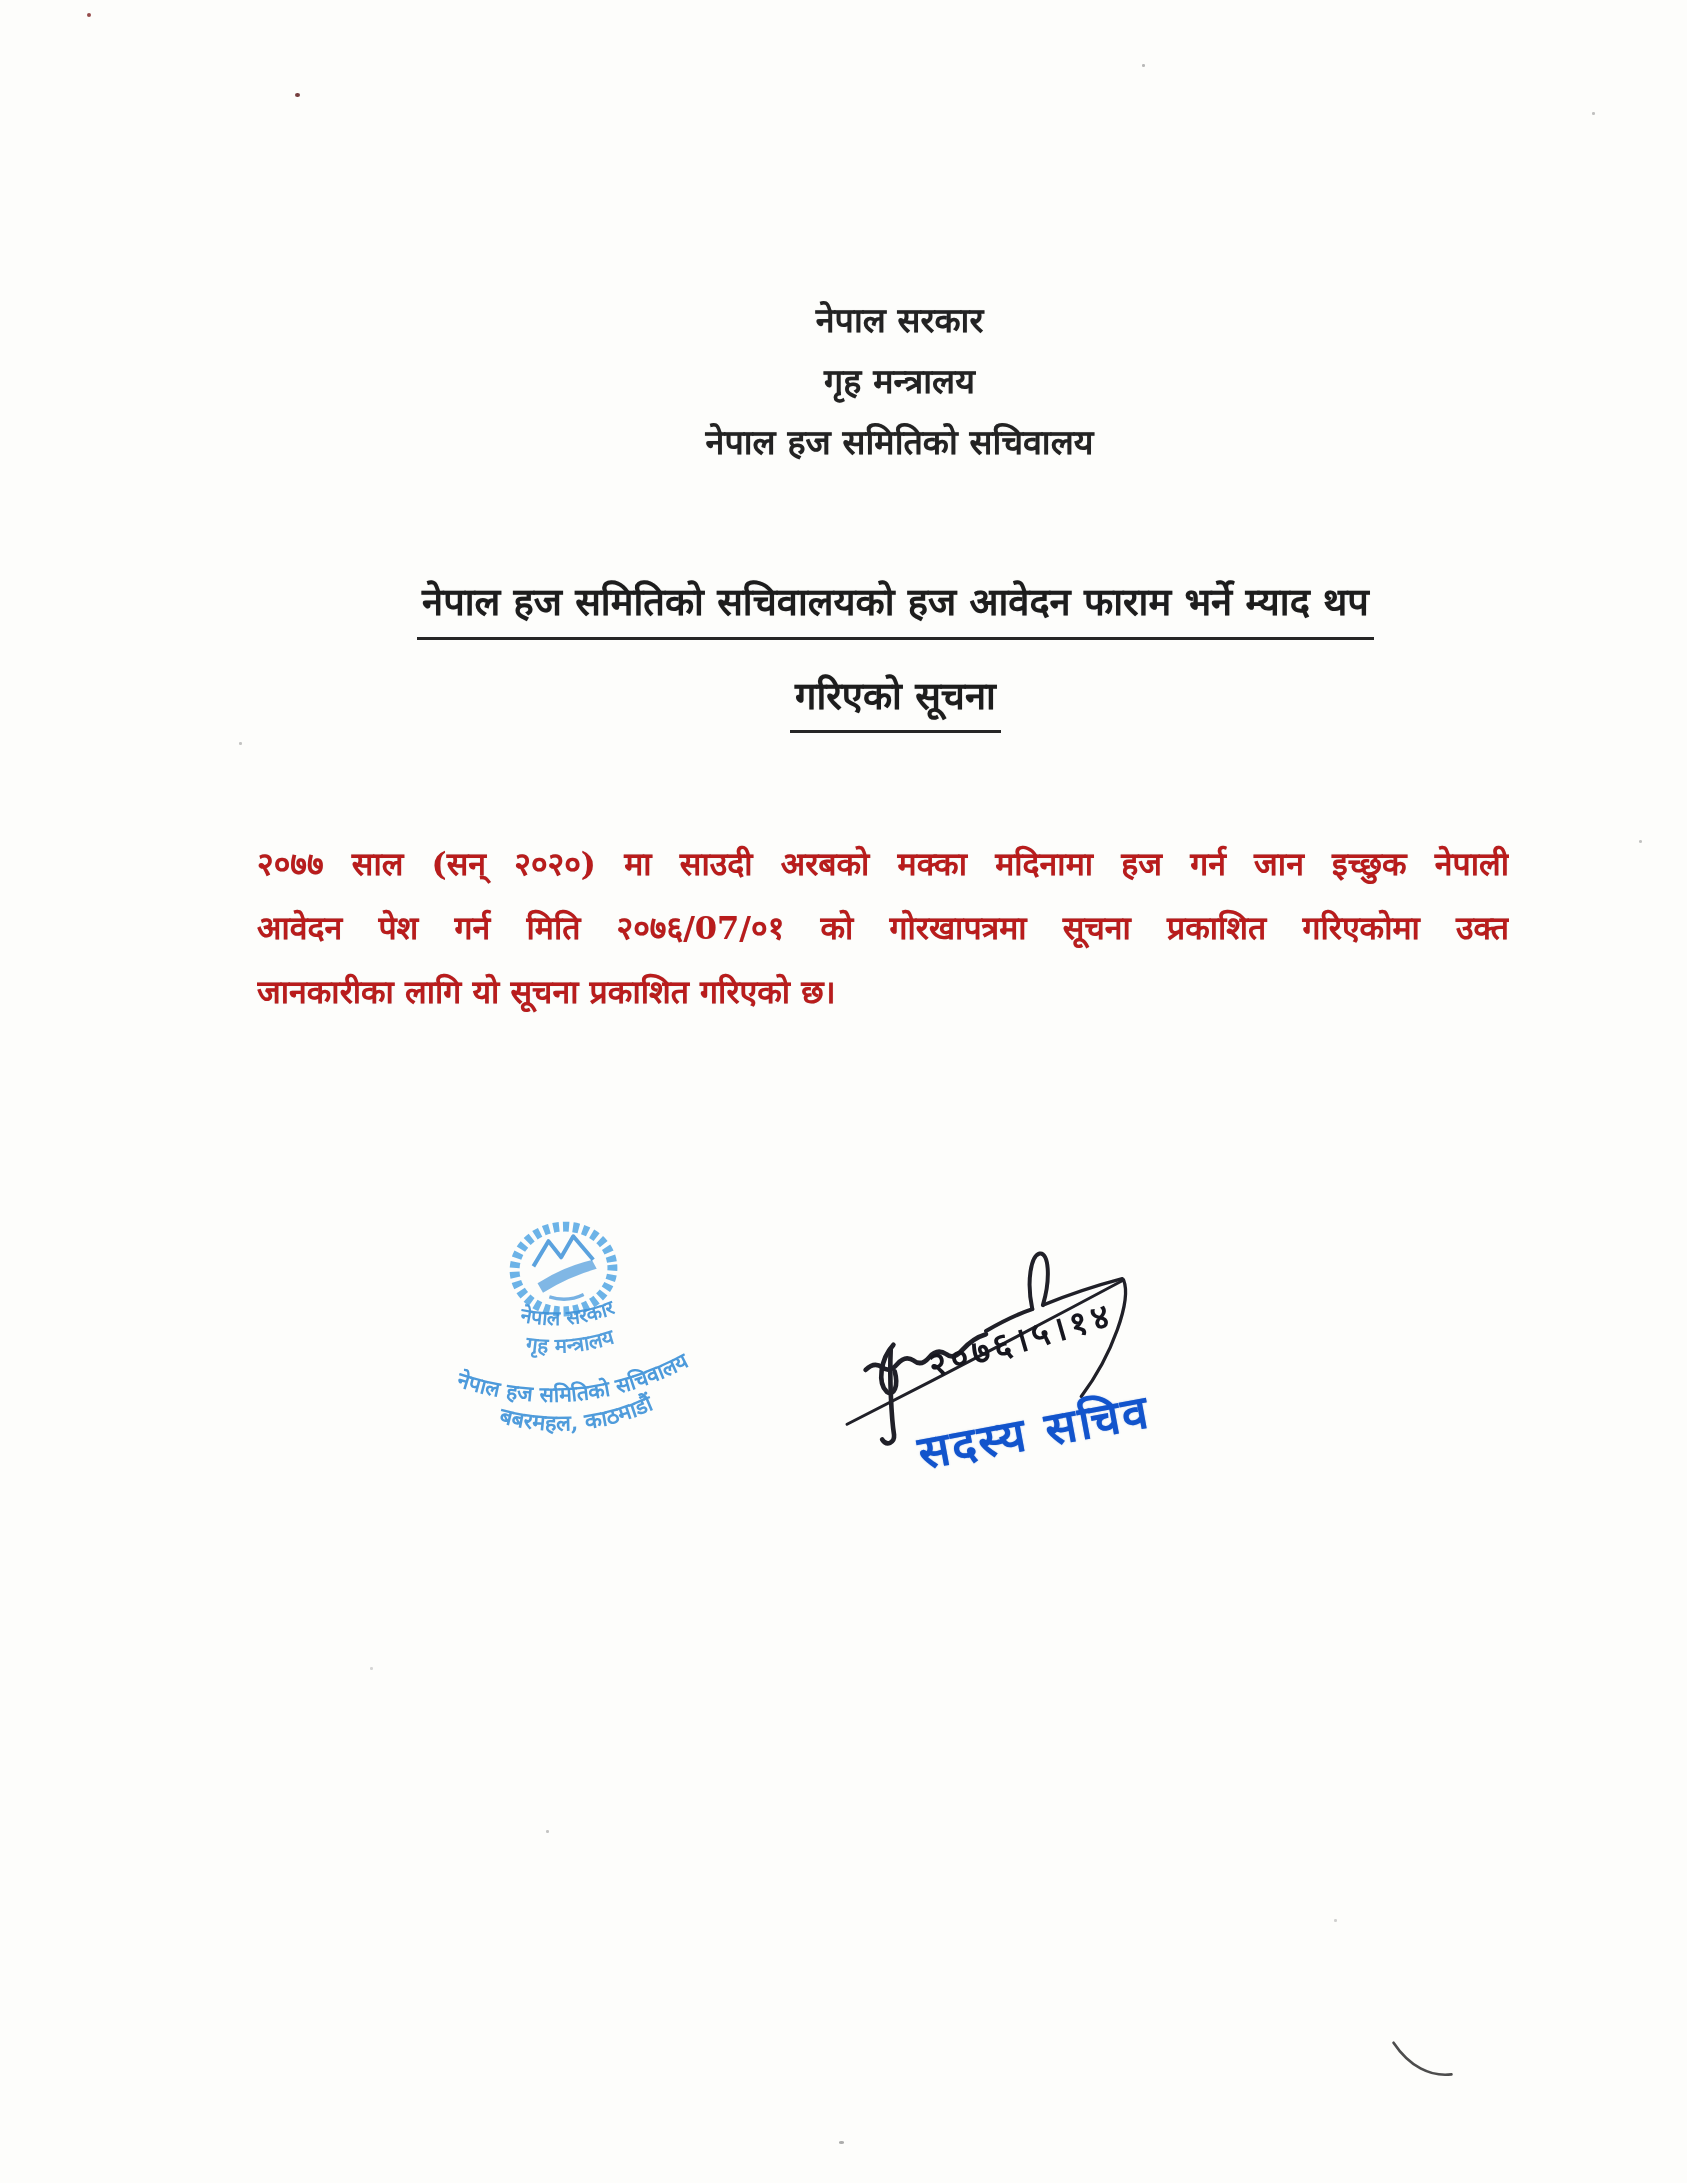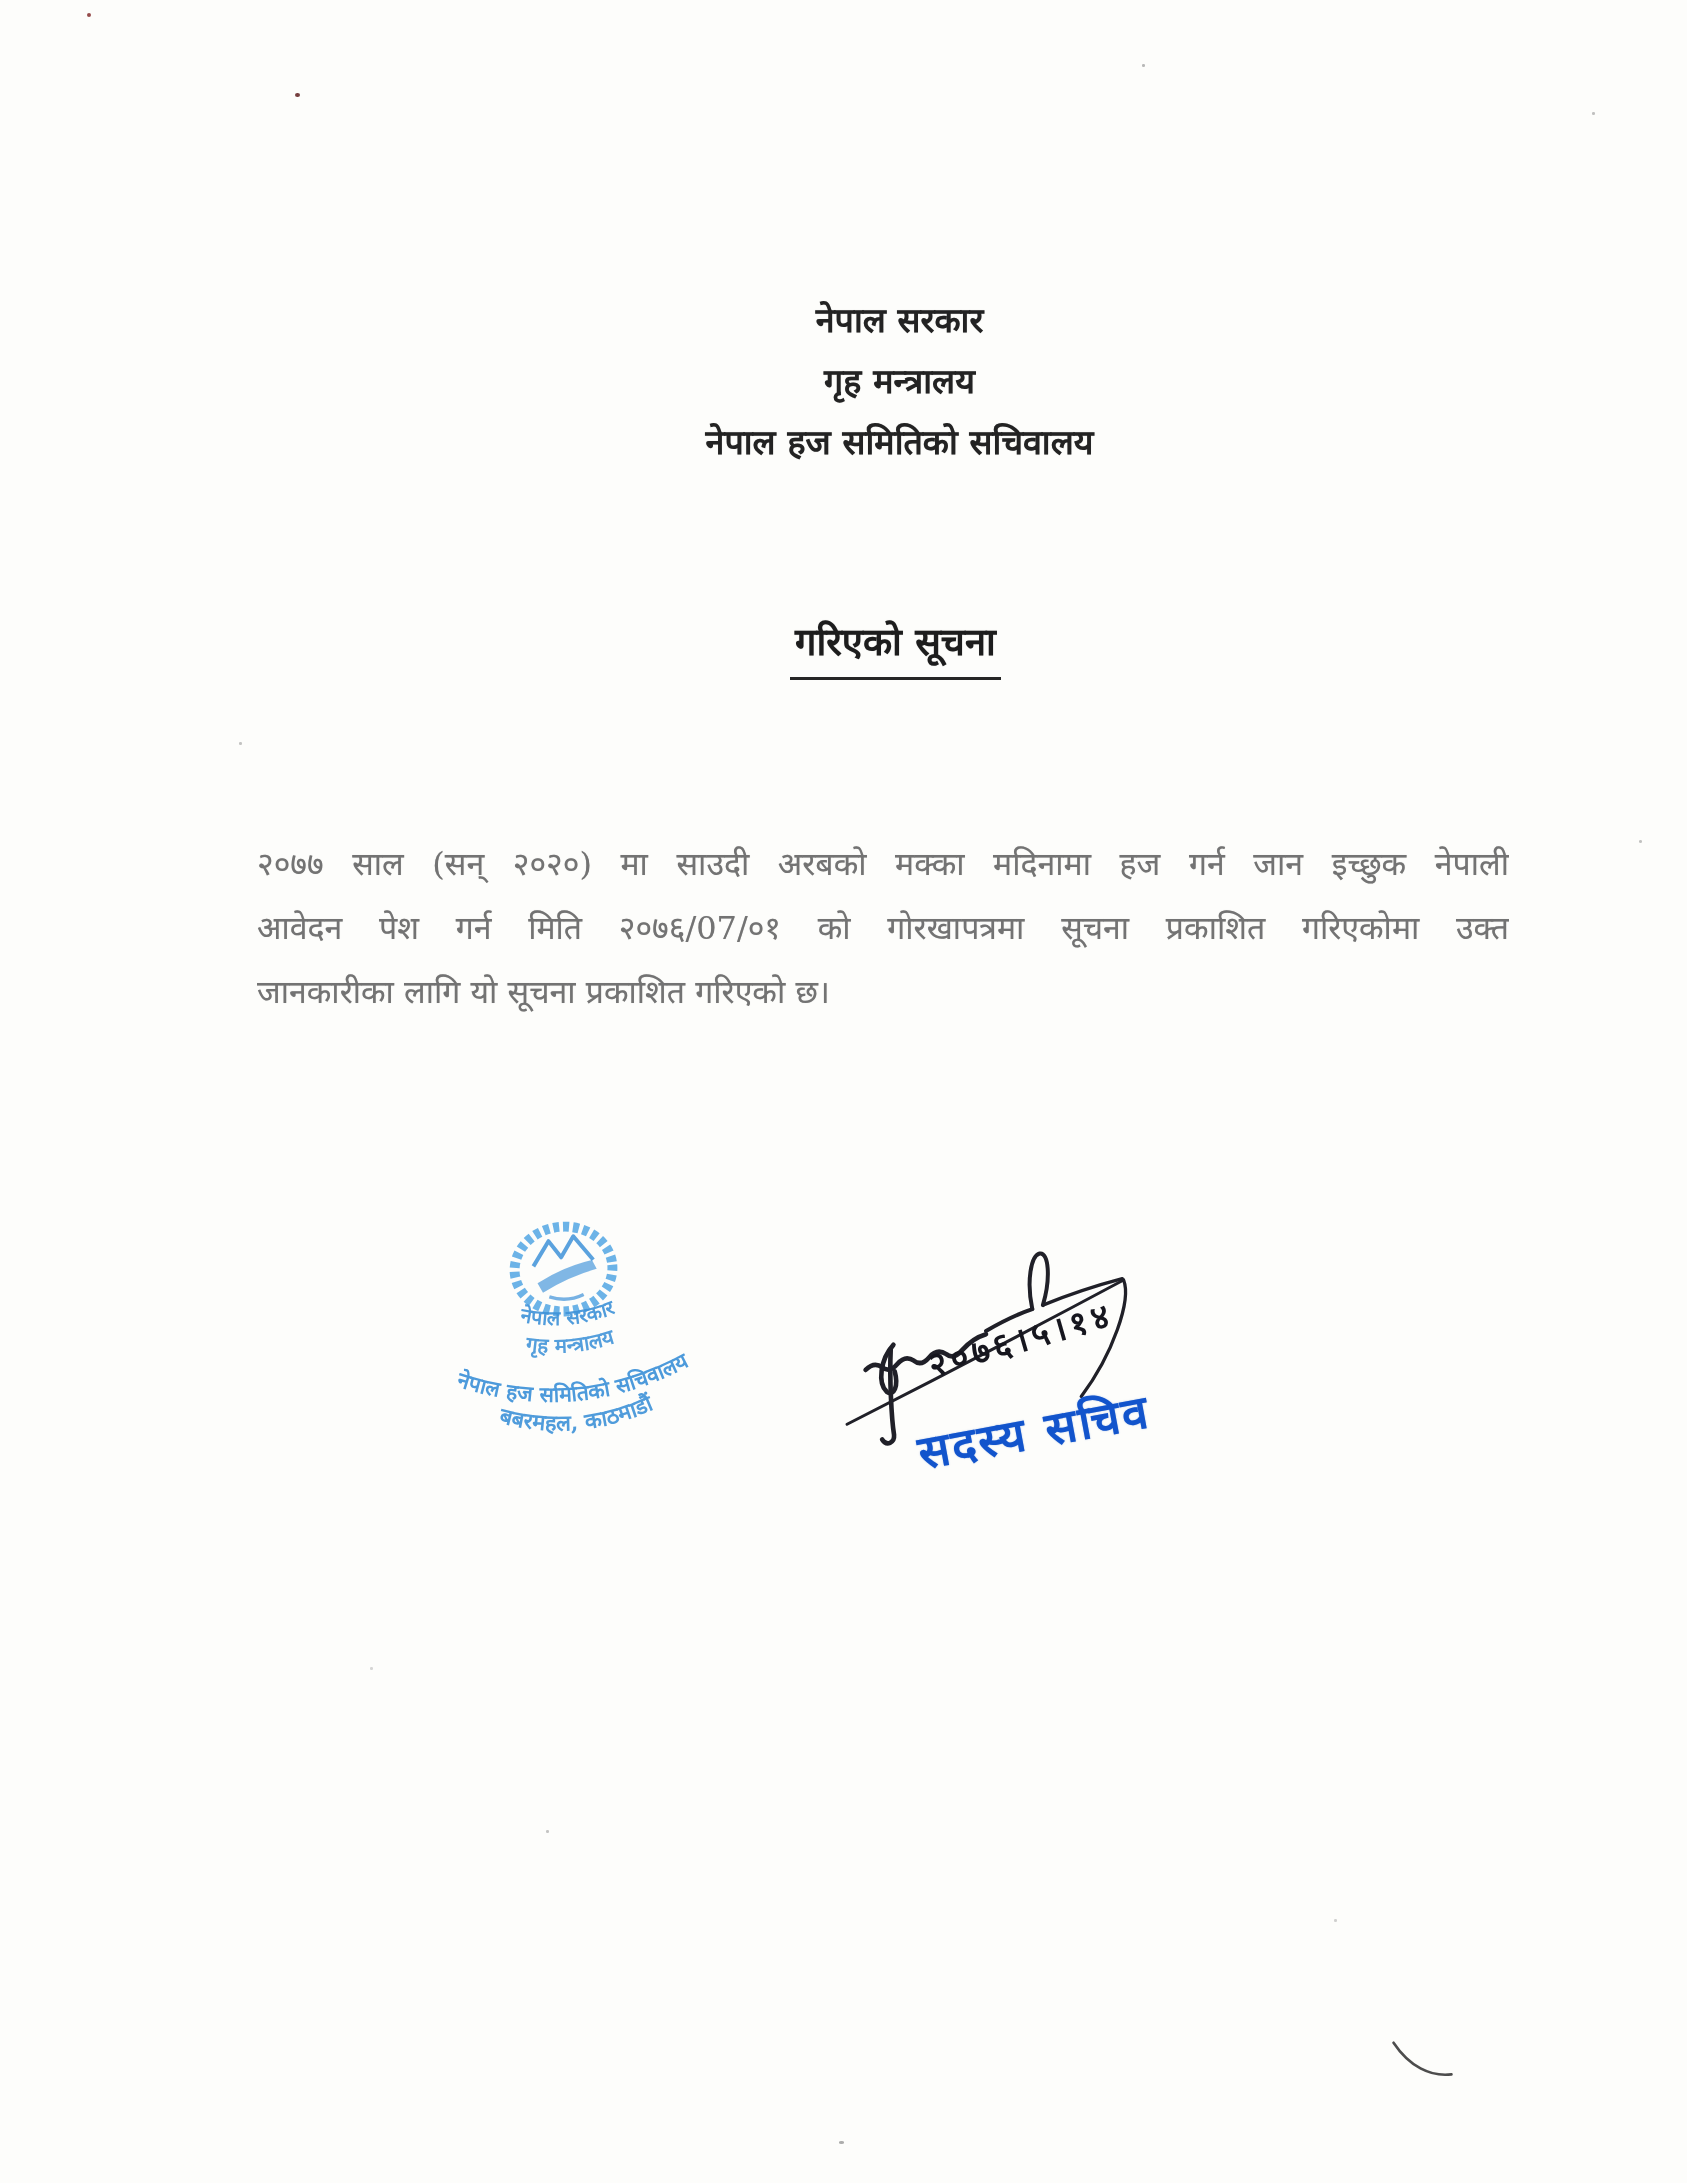--- a/index.html
+++ b/index.html
@@ -23,21 +23,21 @@
   }
   .title-line{
     display:inline-block;font-size:38px;font-weight:700;color:#1d1d1d;
     padding:0 5.3px 10.6px 5.3px;border-bottom:3.3px solid #262626;
     text-shadow:0 0 0.7px rgba(0,0,0,.3);
   }
   .title-line.second{margin-top:28px;}
   
   .body-text{
     position:absolute;left:257px;top:832px;width:1252px;
-    font-size:32px;font-weight:400;color:#737373;
+    font-size:32px;font-weight:700;color:#b91c1c;
     text-shadow:0 0 0.7px rgba(0,0,0,.25);
   }
   .b-line{
     height:64px;line-height:64px;overflow:hidden;
     text-align:justify;text-align-last:justify;
   }
   .b-line.last{text-align:center;text-align-last:left;}
   
   .office-stamp{
     position:absolute;left:417px;top:1196px;width:311px;height:258px;
@@ -69,21 +69,21 @@
 </head>
 <body>
 
 <div class="gov-header">
   <div class="h-line">नेपाल सरकार</div>
   <div class="h-line">गृह मन्त्रालय</div>
   <div class="h-line">नेपाल हज समितिको सचिवालय</div>
 </div>
 
 <div class="title-wrap">
-  <br>
+  <span class="title-line">नेपाल हज समितिको सचिवालयको हज आवेदन फाराम भर्ने म्याद थप</span><br>
   <span class="title-line second">गरिएको सूचना</span>
 </div>
 
 <div class="body-text">
   <div class="b-line">२०७७ साल (सन् २०२०) मा साउदी अरबको मक्का मदिनामा हज गर्न जान इच्छुक नेपाली</div>
   <div class="b-line">आवेदन पेश गर्न मिति २०७६/07/०१ को गोरखापत्रमा सूचना प्रकाशित गरिएकोमा उक्त</div>
   <div class="b-line last">जानकारीका लागि यो सूचना प्रकाशित गरिएको छ।</div>
 </div>
 
 <svg class="office-stamp" viewBox="0 0 470 390">

